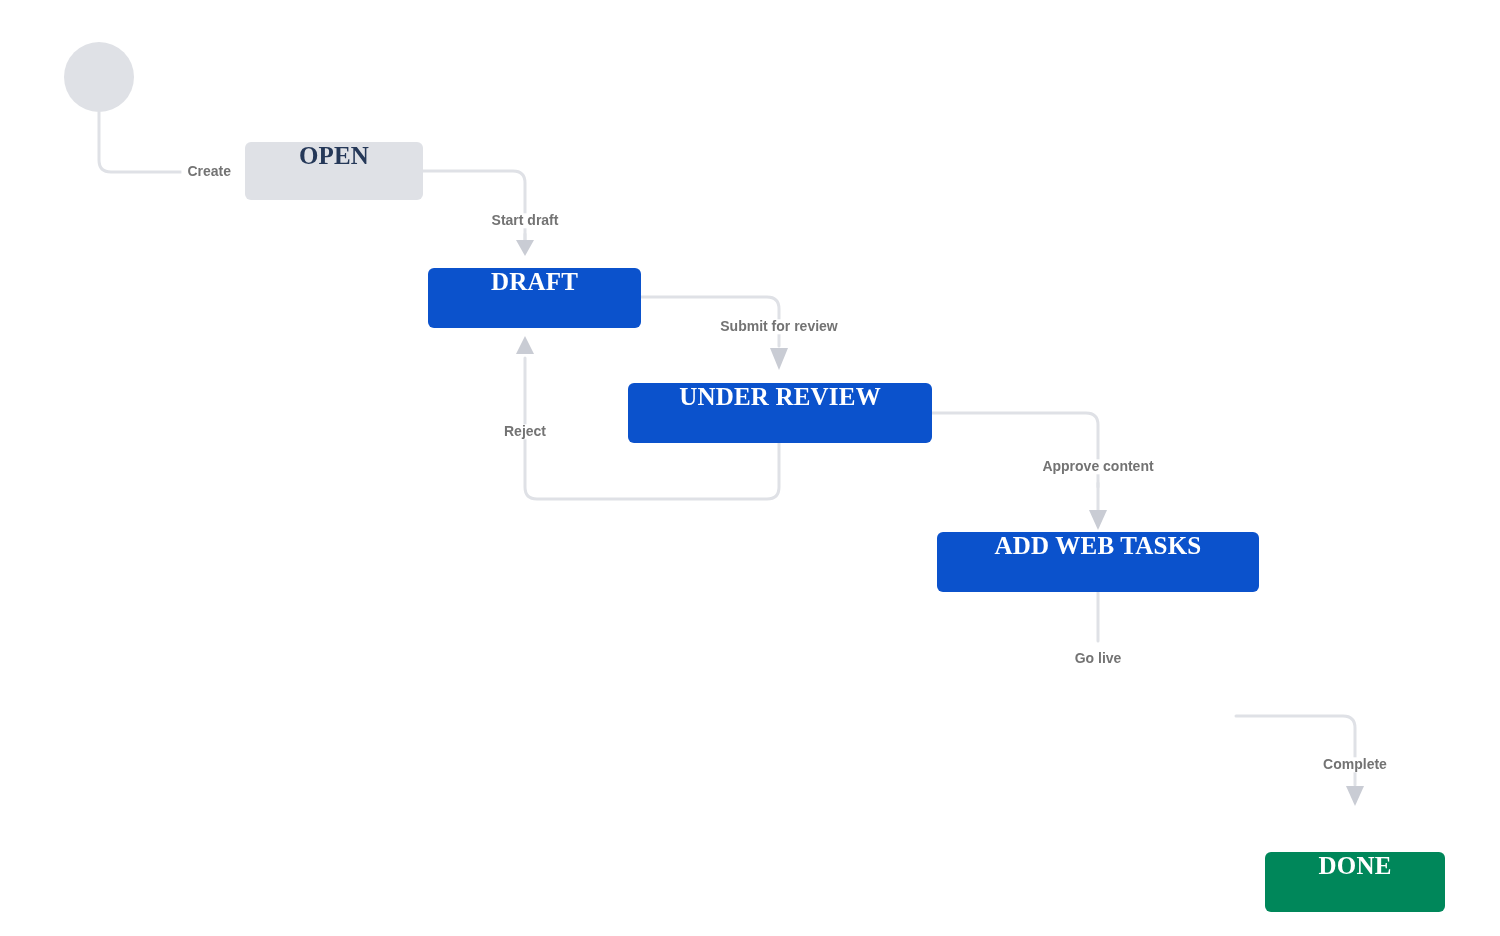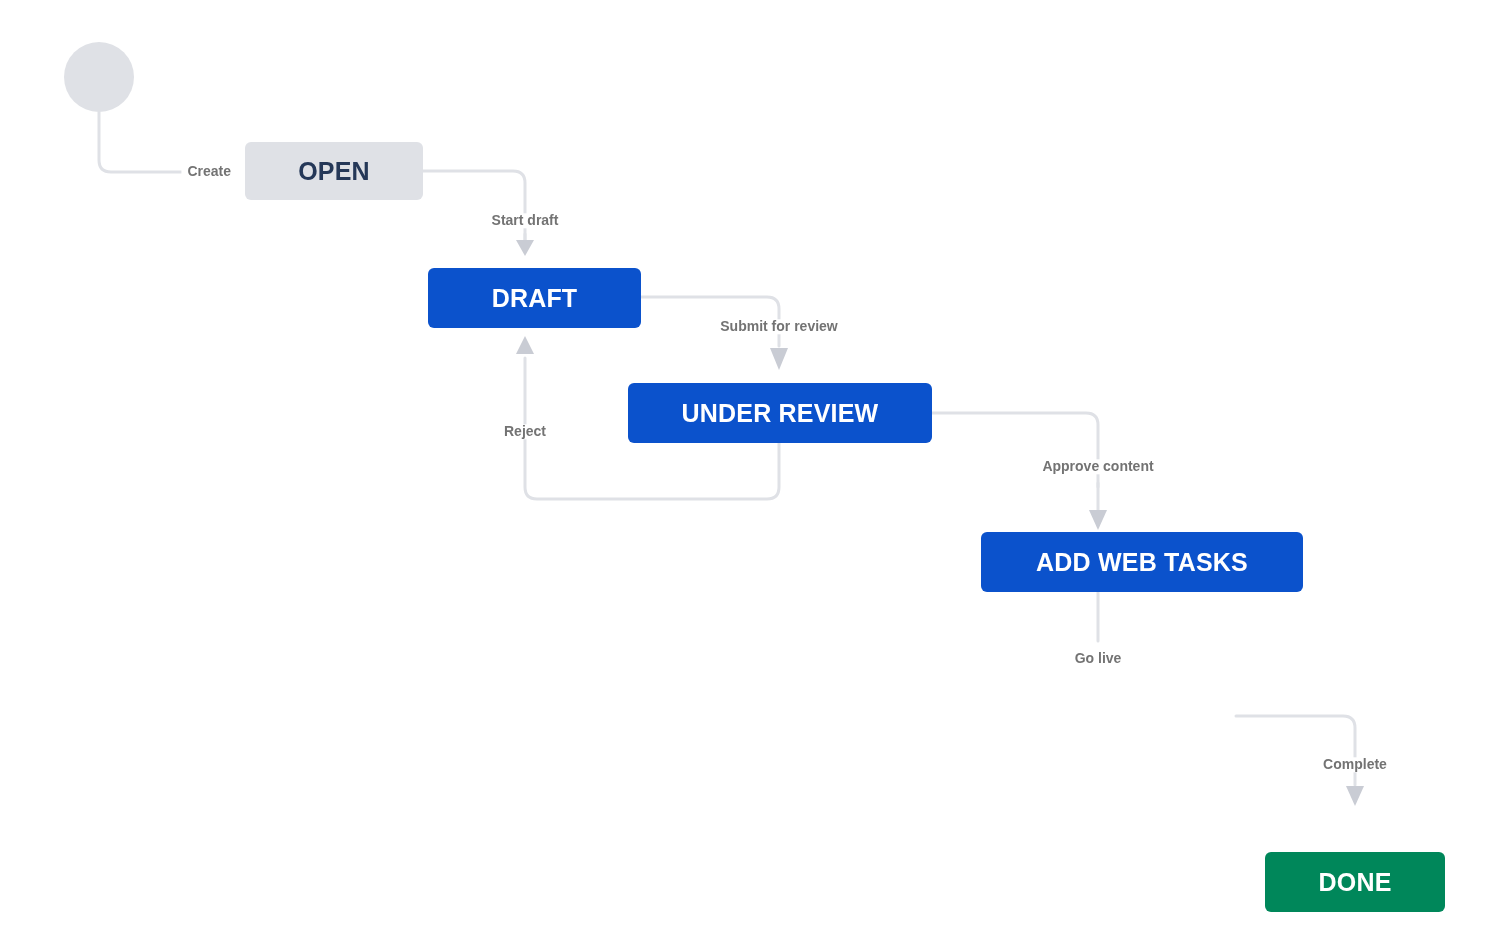--- a/index.html
+++ b/index.html
@@ -24,28 +24,29 @@
     left: 0;
     top: 0;
     width: 1500px;
     height: 936px;
     pointer-events: none;
   }
   .node {
     position: absolute;
     box-sizing: border-box;
     display: flex;
-    align-items: center;
+    align-items: flex-start;
     justify-content: center;
     border-radius: 6px;
     font-weight: bold;
     letter-spacing: 0.2px;
     white-space: nowrap;
     cursor: pointer;
     user-select: none;
+    font-family: Liberation Serif, serif;
   }
   .node-status {
     font-size: 25px;
   }
   .node-initial {
     background: #dfe1e6;
     color: #253858;
   }
   .node-inprogress {
     background: #0b52cc;
@@ -115,21 +116,21 @@
   </div>
 
   <div class="node node-status node-inprogress" style="left:428px; top:268px; width:213px; height:60px;">
     <span>DRAFT</span>
   </div>
 
   <div class="node node-status node-inprogress" style="left:628px; top:383px; width:304px; height:60px;">
     <span>UNDER REVIEW</span>
   </div>
 
-  <div class="node node-status node-inprogress" style="left:937px; top:532px; width:322px; height:60px;margin-left:44px;">
+  <div class="node node-status node-inprogress" style="left:937px; top:532px; width:322px; height:60px;">
     <span>ADD WEB TASKS</span>
   </div>
 
 
   <div class="node node-status node-done" style="left:1265px; top:816px; width:180px; height:60px;">
     <span>DONE</span>
   </div>
 
   <div class="edge-label right-anchor" style="left:237px; top:172px;">Create</div>
 

